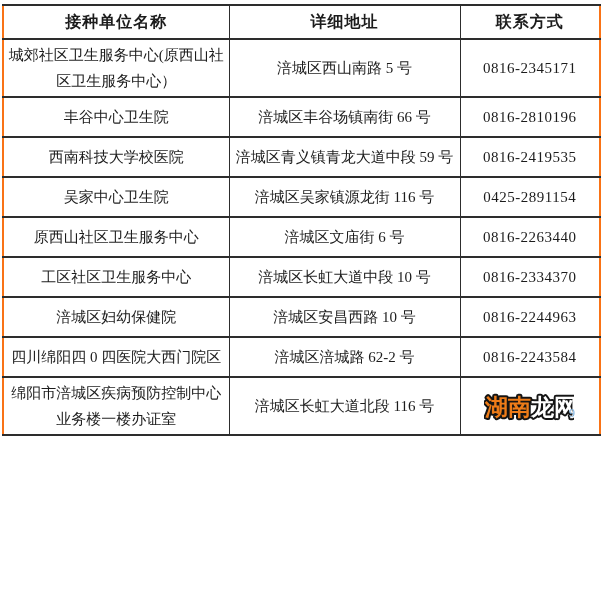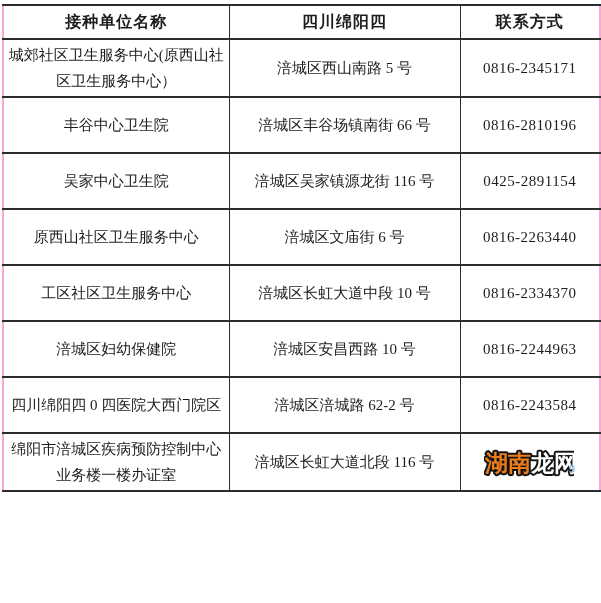--- a/index.html
+++ b/index.html
@@ -12,21 +12,21 @@
     font-family: "Liberation Serif", "DejaVu Serif", serif;
     color: #1c1c1c;
   }
   .page {
     padding: 4px 2px 0 2px;
   }
   table.units {
     border-collapse: collapse;
     table-layout: fixed;
     width: 597px;
-    border: 2px solid #f9a8d4;
+    border: 2px solid #f97316;
   }
   col.c-name { width: 226px; }
   col.c-addr { width: 231px; }
   col.c-phone { width: 140px; }
   th, td {
     border-top: 2px solid #2d2d2d;
     border-bottom: 2px solid #2d2d2d;
     border-left: 1px solid #2d2d2d;
     border-right: 1px solid #2d2d2d;
     text-align: center;
@@ -35,21 +35,21 @@
     font-size: 15px;
     line-height: 26px;
     word-break: break-all;
   }
   thead tr { height: 34px; }
   thead th {
     font-weight: bold;
     font-size: 16px;
     letter-spacing: 1px;
   }
-  tbody tr { height: 56px; }
+  tbody tr { height: 40px; }
   td.phone-cell {
     font-size: 15px;
     letter-spacing: 0.5px;
   }
   
   .wm-wrap {
     display: inline-flex;
     align-items: flex-end;
     justify-content: center;
     vertical-align: middle;
@@ -76,37 +76,42 @@
 <div class="page">
   <table class="units">
     <colgroup>
       <col class="c-name">
       <col class="c-addr">
       <col class="c-phone">
     </colgroup>
     <thead>
       <tr>
         <th>接种单位名称</th>
-        <th>四川绵阳四</th>
+        <th>详细地址</th>
         <th>联系方式</th>
       </tr>
     </thead>
     <tbody id="units-body">
   <tr>
     <td class="name-cell">城郊社区卫生服务中心(原西山社区卫生服务中心）</td>
     <td class="addr-cell">涪城区西山南路 5 号</td>
     <td class="phone-cell">0816-2345171</td>
   </tr>
 
   <tr>
     <td class="name-cell">丰谷中心卫生院</td>
     <td class="addr-cell">涪城区丰谷场镇南街 66 号</td>
     <td class="phone-cell">0816-2810196</td>
   </tr>
 
+  <tr>
+    <td class="name-cell">西南科技大学校医院</td>
+    <td class="addr-cell">涪城区青义镇青龙大道中段 59 号</td>
+    <td class="phone-cell">0816-2419535</td>
+  </tr>
 
   <tr>
     <td class="name-cell">吴家中心卫生院</td>
     <td class="addr-cell">涪城区吴家镇源龙街 116 号</td>
     <td class="phone-cell">0425-2891154</td>
   </tr>
 
   <tr>
     <td class="name-cell">原西山社区卫生服务中心</td>
     <td class="addr-cell">涪城区文庙街 6 号</td>

